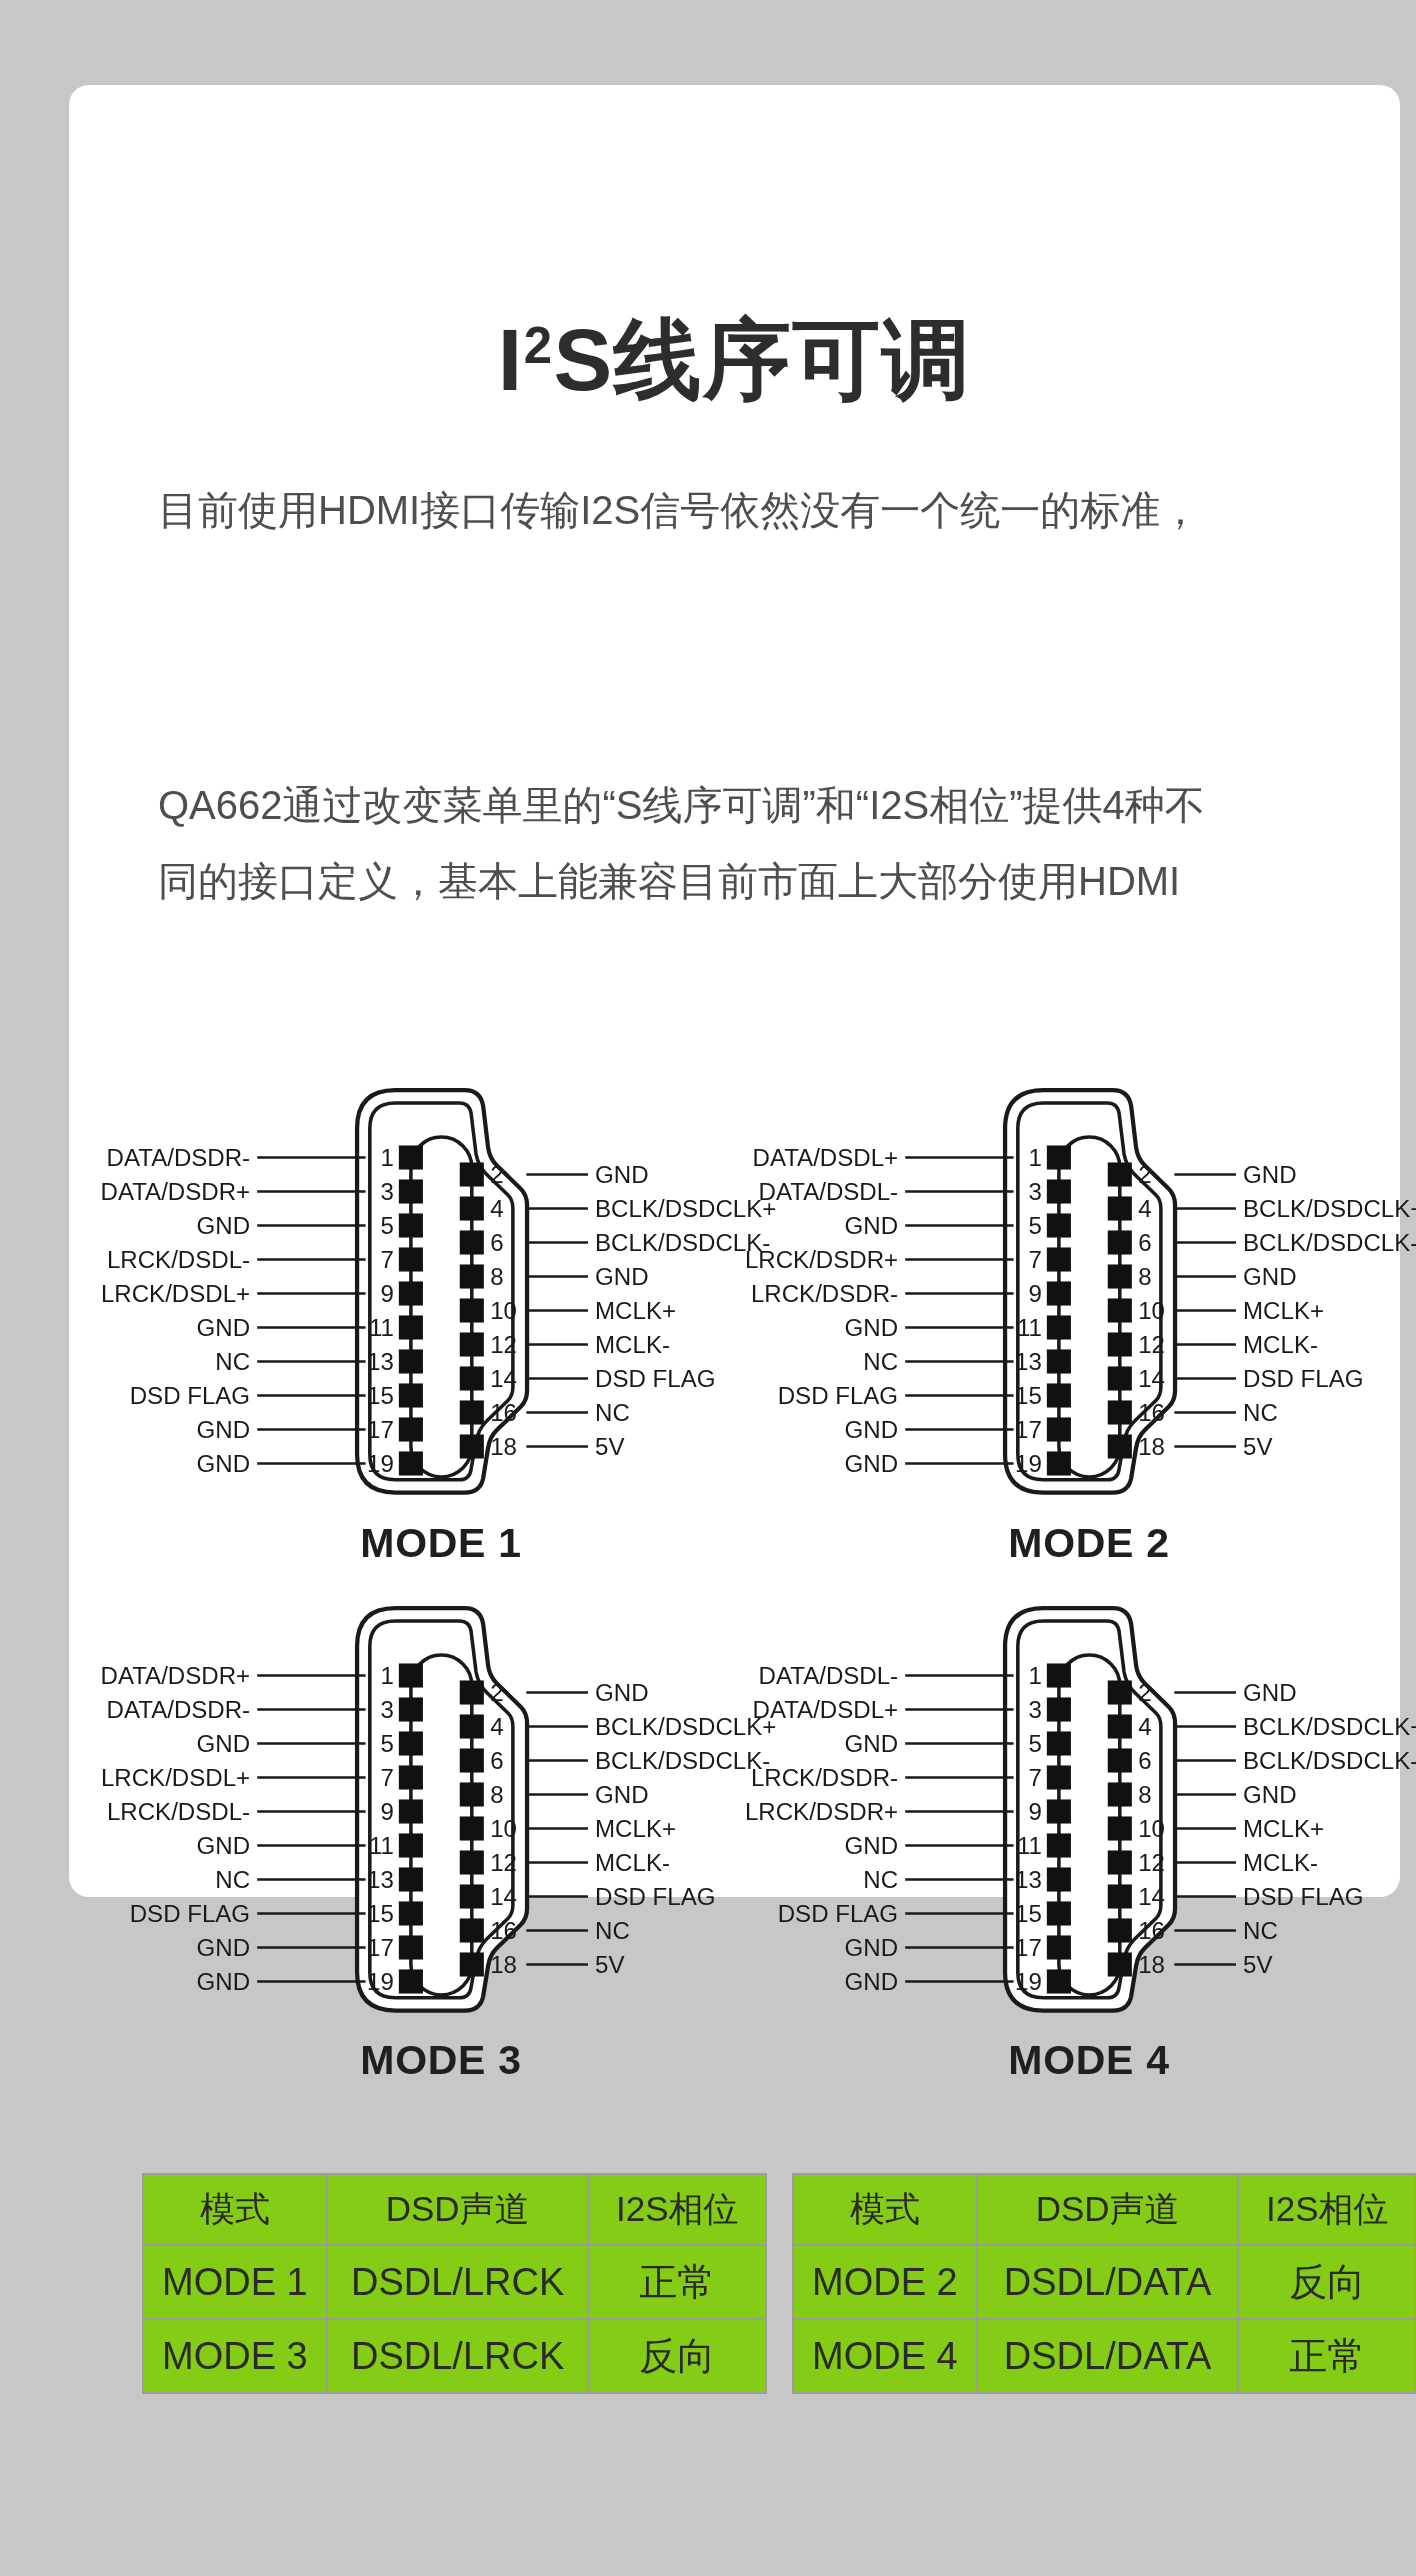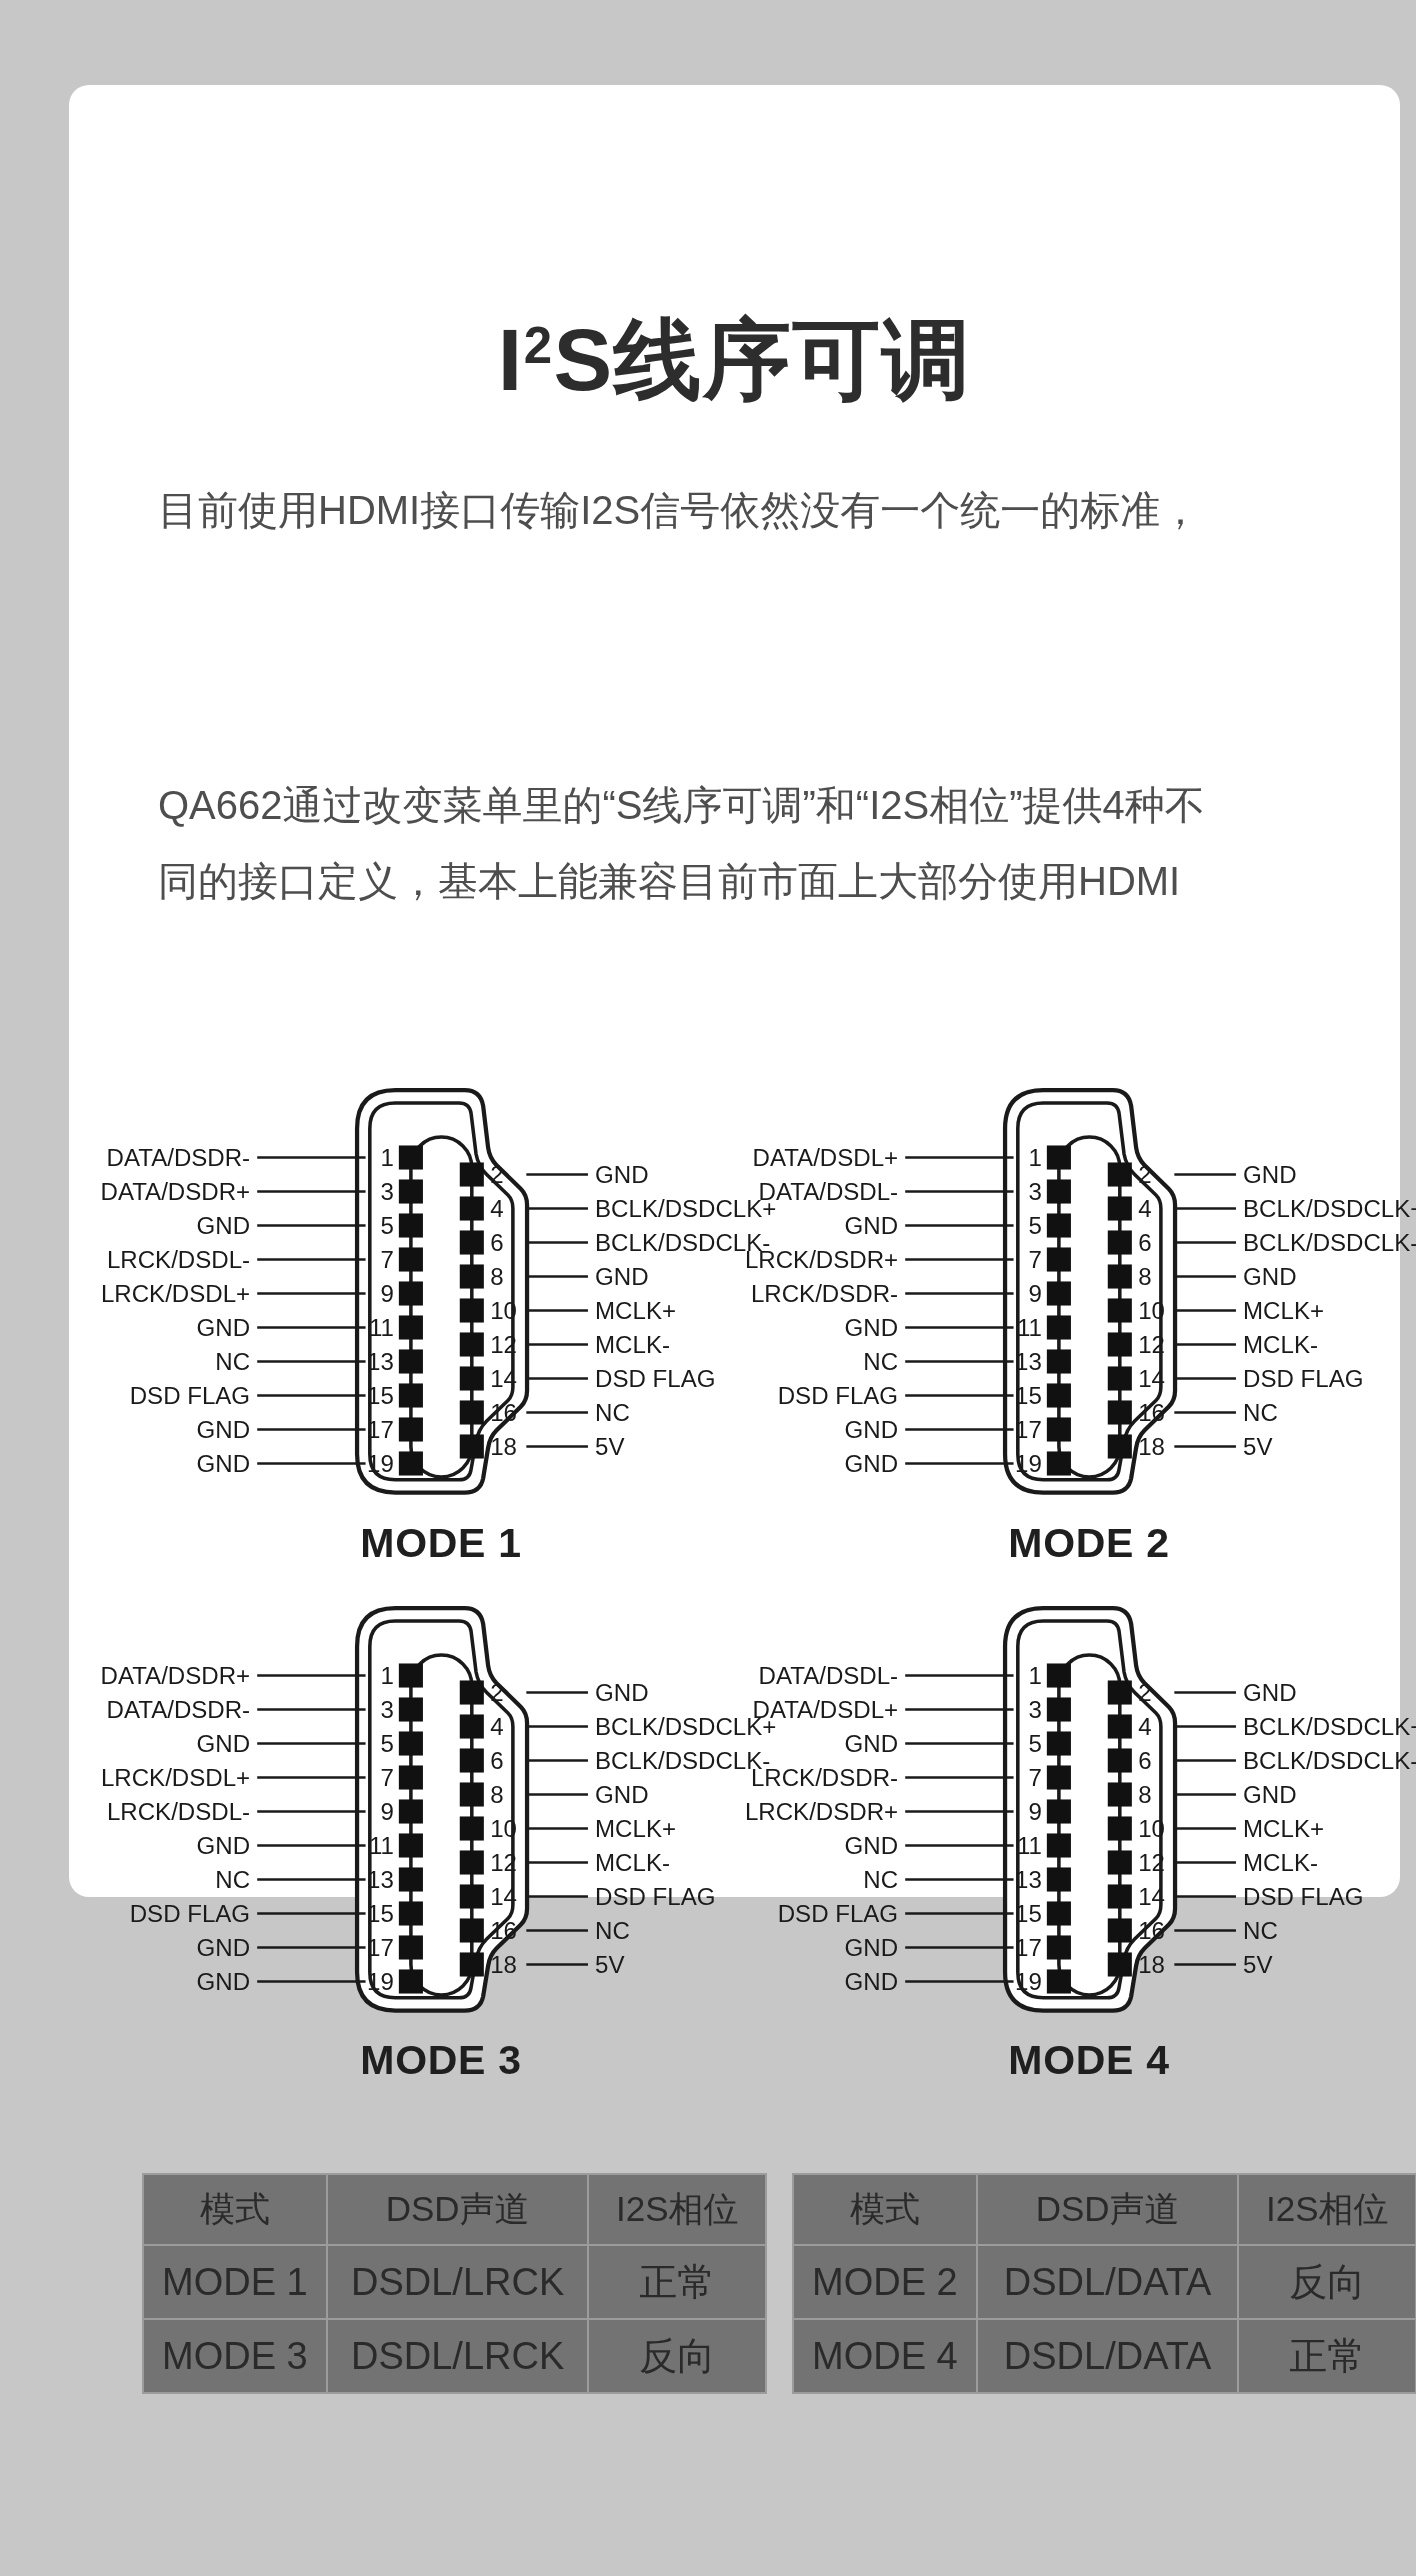--- a/index.html
+++ b/index.html
@@ -45,21 +45,21 @@
     position:absolute;width:368px;text-align:center;
     font-size:41px;font-weight:700;color:#1f1f1f;letter-spacing:0.7px;
   }
   #cap1{left:188px;top:1435px}
   #cap2{left:836px;top:1435px}
   #cap3{left:188px;top:1952px}
   #cap4{left:836px;top:1952px}
 
   table.pintable{
     position:absolute;top:2088px;width:625px;
-    border-collapse:collapse;table-layout:fixed;background:#737373;
+    border-collapse:collapse;table-layout:fixed;background:#84cc16;
   }
   #table1{left:73px}
   #table2{left:723px}
   .pintable th,.pintable td{
     border:2.8px solid var(--tborder);text-align:center;vertical-align:middle;
     color:#2a2a2a;padding:0;
   }
   .pintable th{height:71px;font-size:35px;font-weight:400}
   .pintable td{height:74px;font-size:38px;font-weight:400}
 </style>

